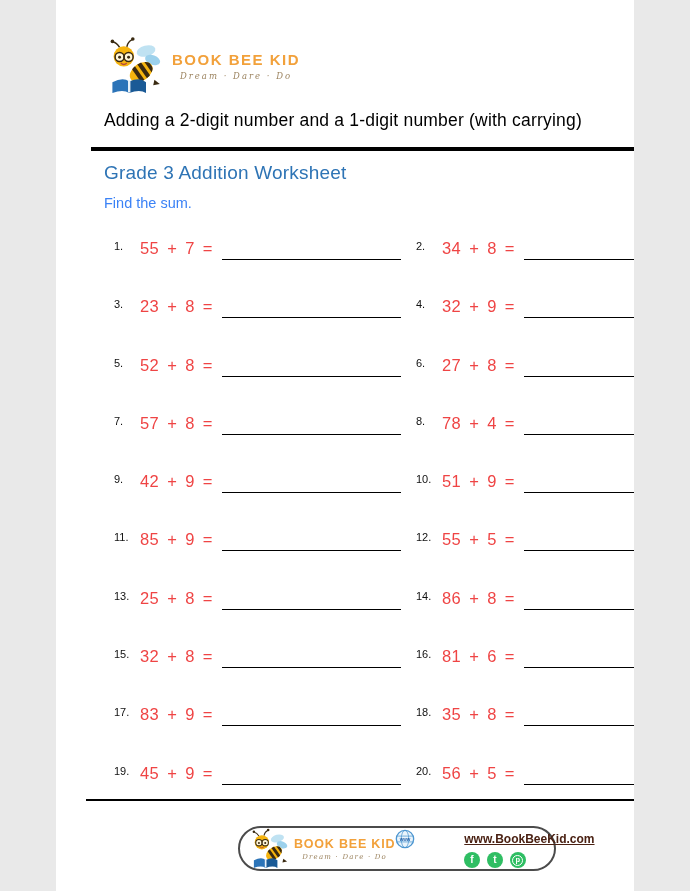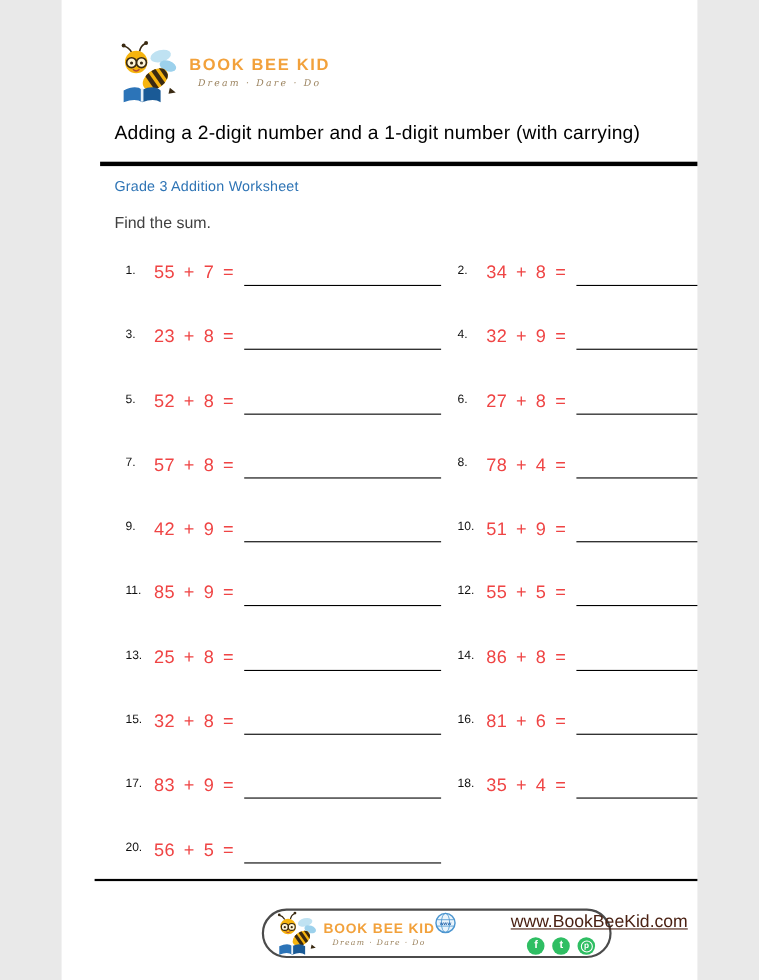--- a/index.html
+++ b/index.html
@@ -28,23 +28,23 @@
 
   
   .ws-title {
     position: absolute; left: 48px; top: 110px;
     font-size: 17.5px; font-weight: normal; color: #000;
     letter-spacing: 0.2px; white-space: nowrap;
   }
   .rule-thick { position: absolute; left: 35px; top: 147px; width: 630px; height: 4px; background: #000; }
   .ws-subtitle {
     position: absolute; left: 48px; top: 162px;
-    font-size: 13px; color: #2E74B5; letter-spacing: 0.2px;
-  }
-  .ws-instruction { position: absolute; left: 48px; top: 195px; font-size: 14.5px; color: #404040; }
+    font-size: 19px; color: #2E74B5; letter-spacing: 0.2px;
+  }
+  .ws-instruction { position: absolute; left: 48px; top: 195px; font-size: 14.5px; color: #3b82f6; }
 
   
   .problems {
     position: absolute; left: 58px; top: 238px;
     display: grid;
     grid-template-columns: 287px 292px;
     column-gap: 15px;
     grid-auto-rows: 58.3px;
   }
   .problem { display: flex; align-items: flex-start; }
@@ -63,21 +63,21 @@
     display: flex; align-items: center;
     padding: 1px 12px 1px 8px; box-sizing: border-box; background: #fff;
   }
   .bee-sm { width: 42px; height: 42px; flex: none; }
   .flogo-text { display: flex; flex-direction: column; align-items: center; margin-left: 4px; }
   .flogo-name { font-size: 12.5px; font-weight: bold; letter-spacing: 0.8px; color: #F2A13B; text-transform: uppercase; white-space: nowrap; }
   .flogo-tagline { font-family: "DejaVu Serif", serif; font-style: italic; font-size: 7px; letter-spacing: 1.2px; color: #9C8460; margin-top: 2px; }
   .footer-right { margin-left: auto; display: flex; flex-direction: column; align-items: center; gap: 3px; }
   .site-row { display: flex; align-items: center; gap: 5px; }
   .globe { width: 20px; height: 20px; flex: none; }
-  .site-link { font-size: 16px; font-weight: normal; color: #4A2113; text-decoration: underline; white-space: nowrap; margin-left: 44px; }
+  .site-link { font-size: 12px; font-weight: bold; color: #4A2113; text-decoration: underline; white-space: nowrap; margin-left: 44px; }
   .socials { display: flex; gap: 7px; }
   .social {
     width: 16px; height: 16px; border-radius: 50%; background: #2FBE63;
     color: #fff; font-size: 10px; font-weight: bold; line-height: 1;
     display: inline-flex; align-items: center; justify-content: center;
   }
   .social-ring {
     width: 11px; height: 11px; border: 1.2px solid #fff; border-radius: 50%;
     display: flex; align-items: center; justify-content: center;
     font-size: 7.5px; font-weight: bold; box-sizing: border-box;
@@ -217,21 +217,26 @@
         <span class="expr">81 + 6 =</span>
         <span class="ansline"></span>
       </div>
     <div class="problem">
         <span class="pnum">17.</span>
         <span class="expr">83 + 9 =</span>
         <span class="ansline"></span>
       </div>
     <div class="problem">
         <span class="pnum">18.</span>
-        <span class="expr">35 + 4 =</span>
+        <span class="expr">35 + 8 =</span>
+        <span class="ansline"></span>
+      </div>
+    <div class="problem">
+        <span class="pnum">19.</span>
+        <span class="expr">45 + 9 =</span>
         <span class="ansline"></span>
       </div>
     <div class="problem">
         <span class="pnum">20.</span>
         <span class="expr">56 + 5 =</span>
         <span class="ansline"></span>
       </div>
   </div>
 
   <div class="rule-thin"></div>

